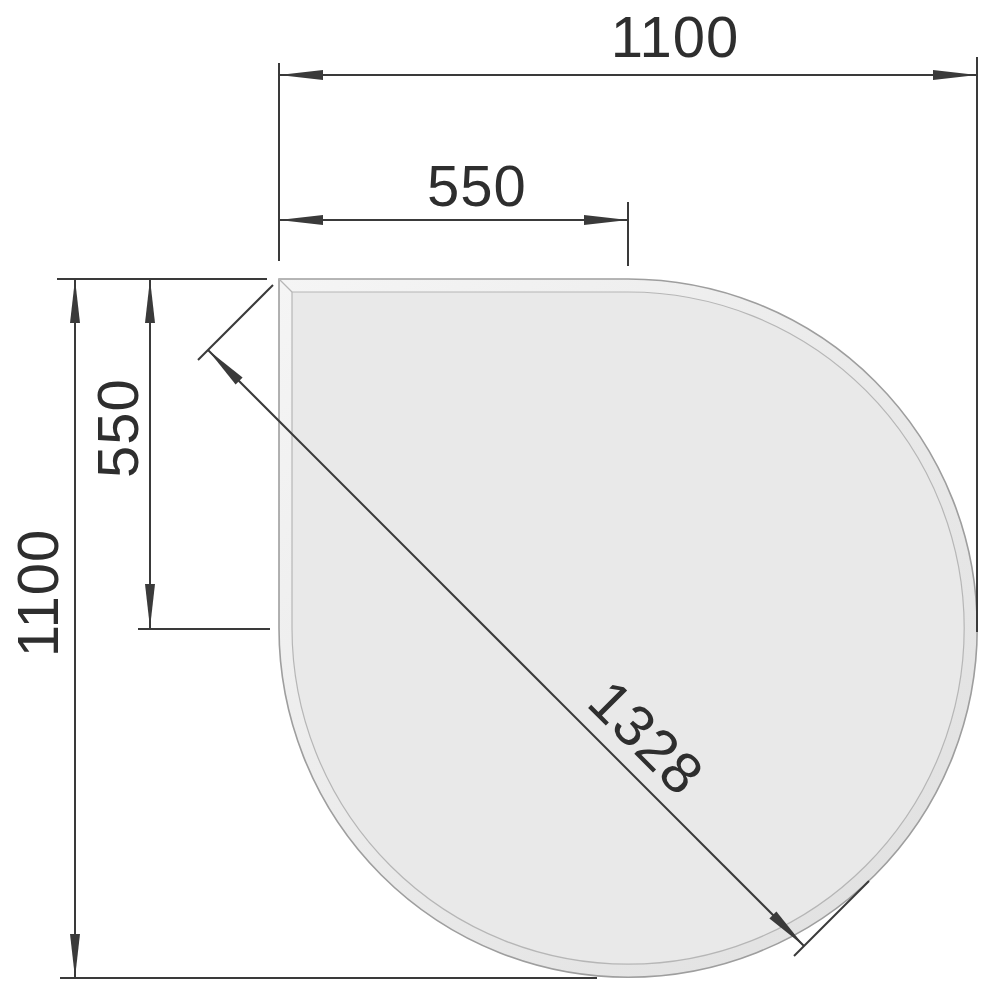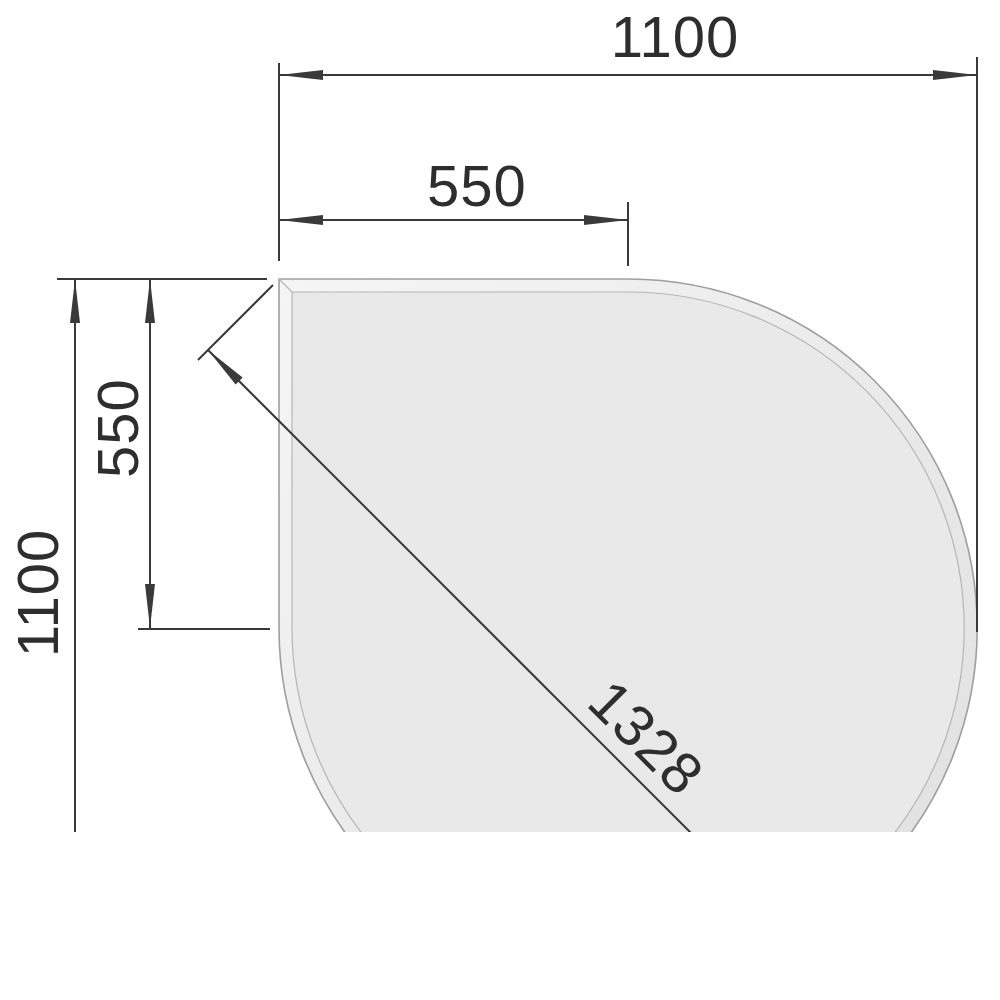--- a/index.html
+++ b/index.html
@@ -3,21 +3,21 @@
 <meta charset="utf-8">
 <style>
   html, body {
     margin: 0;
     padding: 0;
     background: #ffffff;
   }
   .canvas {
     position: relative;
     width: 1000px;
-    height: 832px;
+    height: 1000px;
     background: #ffffff;
     overflow: hidden;
   }
   svg { display: block; }
   .dim-line {
     stroke: #3a3a3a;
     stroke-width: 2;
     fill: none;
     stroke-linecap: butt;
   }

